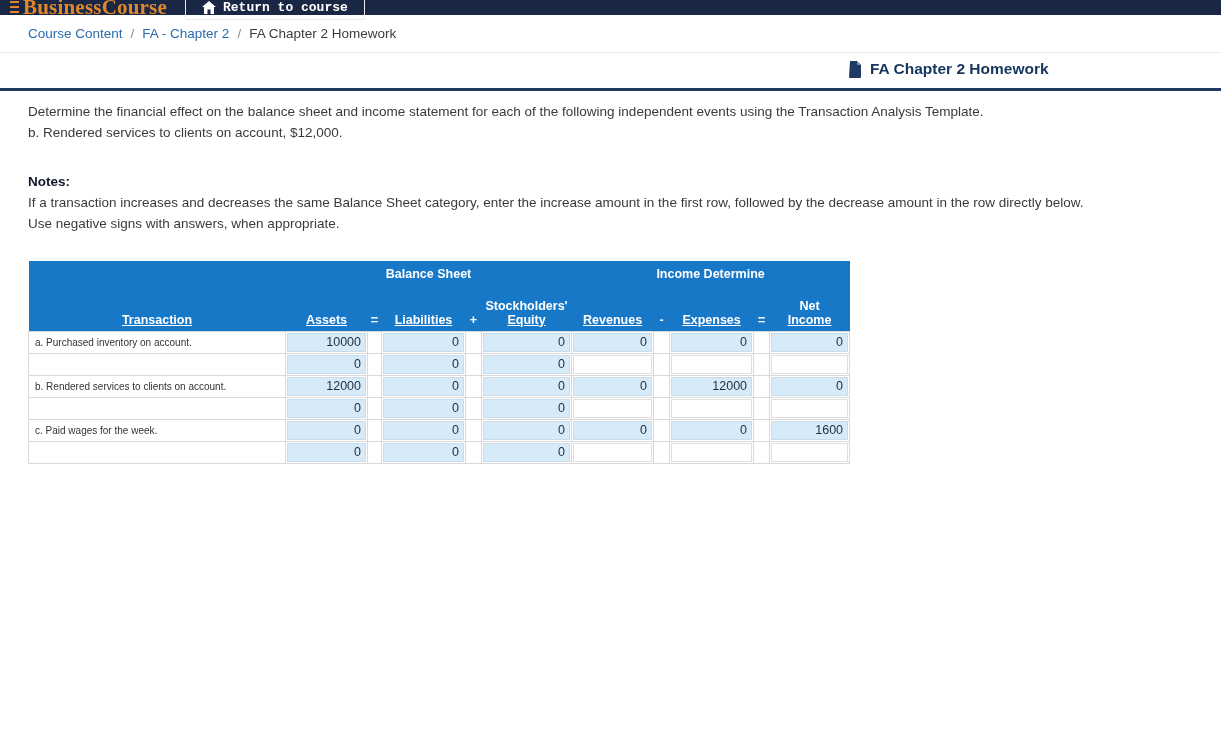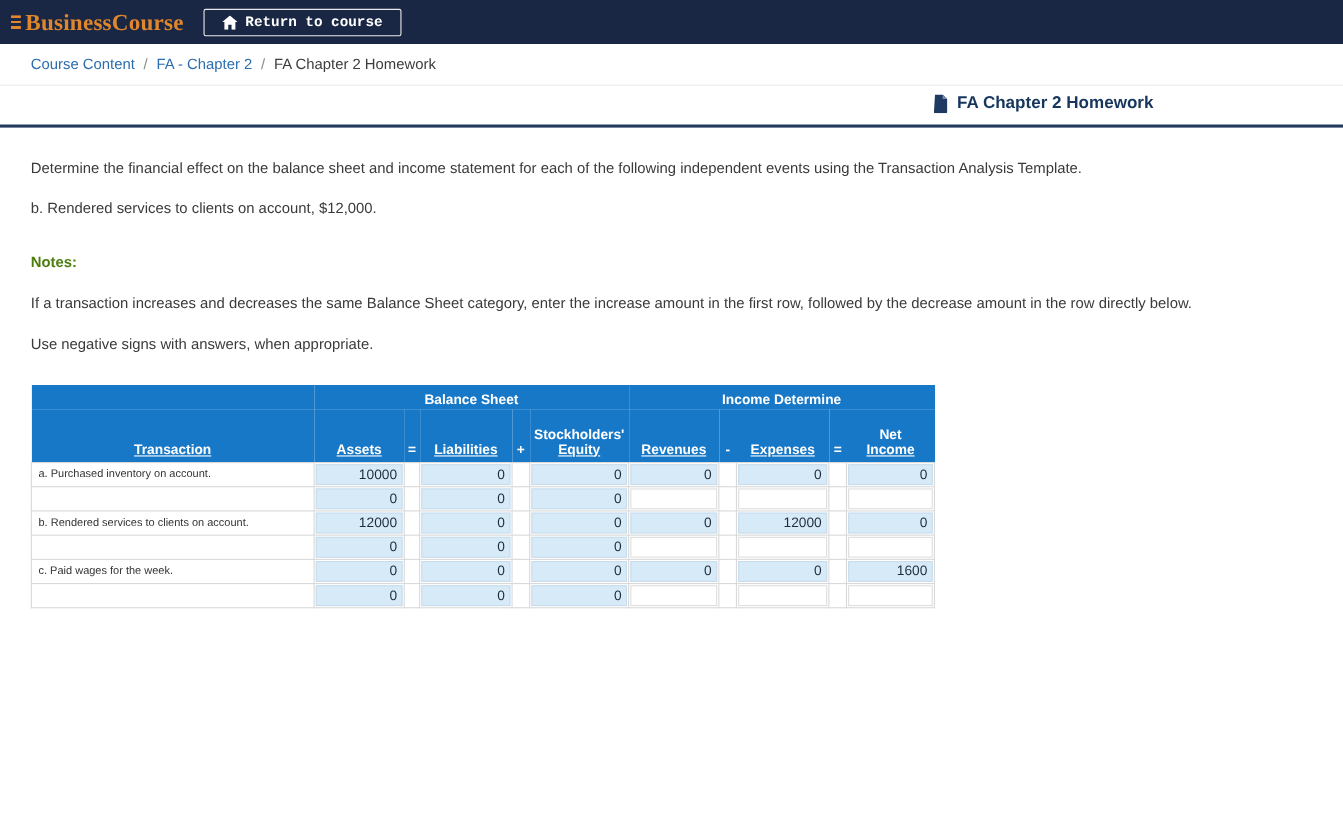--- a/index.html
+++ b/index.html
@@ -6,21 +6,21 @@
   html,body { margin:0; padding:0; }
   body {
     font-family: "Liberation Sans", sans-serif;
     background:#ffffff;
     color:#333;
   }
   .page { width:1221px; height:746px; background:#fff; position:relative; overflow:hidden; }
 
   
   .navbar {
-    height:40px; background:#1a2744; display:flex; align-items:center;
+    height:15px; background:#1a2744; display:flex; align-items:center;
     padding:0 10px; gap:12px;
   }
   .brand {
     display:flex; align-items:center; gap:4px; cursor:pointer;
     color:#e0862c; font-family:"Liberation Serif", serif; font-size:21px; font-weight:700;
     letter-spacing:0.2px; line-height:1;
   }
   .brand-mark {
     display:inline-block; width:9px; height:13px;
     background: repeating-linear-gradient(to bottom, #e0862c 0 2px, transparent 2px 5px);
@@ -48,22 +48,22 @@
     display:flex; align-items:center; gap:8px;
     font-size:15.5px; font-weight:bold; color:#17365d;
   }
 
   
   .content {
     border-top:3px solid #233a60;
     padding:10px 28px 30px;
     font-size:13.5px; color:#3a3a3a;
   }
-  .content .line { line-height:21px;margin-top:16px; }
-  .notes-label { font-weight:bold; color:#4d7c0f; margin-top:28px; line-height:21px; }
+  .content .line { line-height:21px; }
+  .notes-label { font-weight:bold; color:#0f172a; margin-top:28px; line-height:21px; }
 
   
   table.taa {
     border-collapse:collapse; table-layout:fixed; width:821px;
     margin-top:27px; font-size:12.5px;
   }
   table.taa thead th {
     background:#1878c8; color:#fff; font-weight:bold;
     padding:2px 3px; text-align:center; font-size:12.5px;
   }

